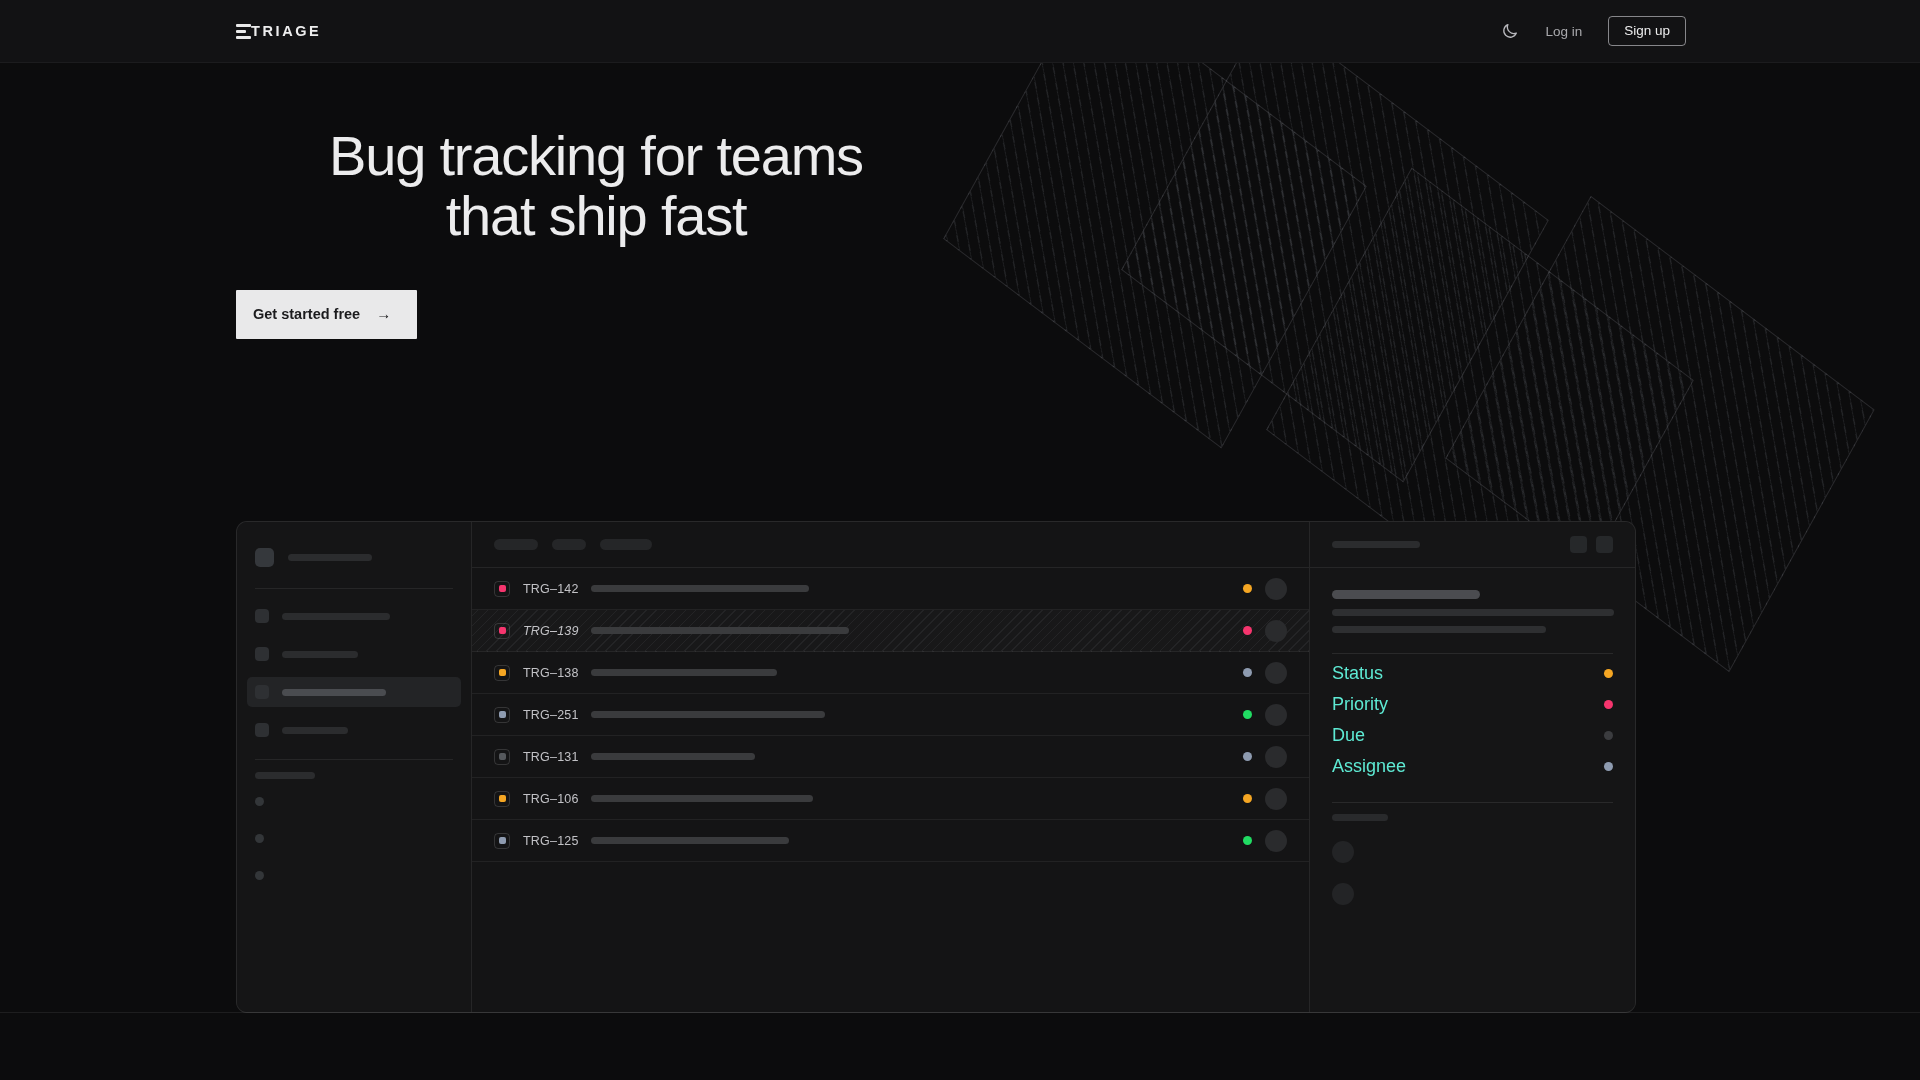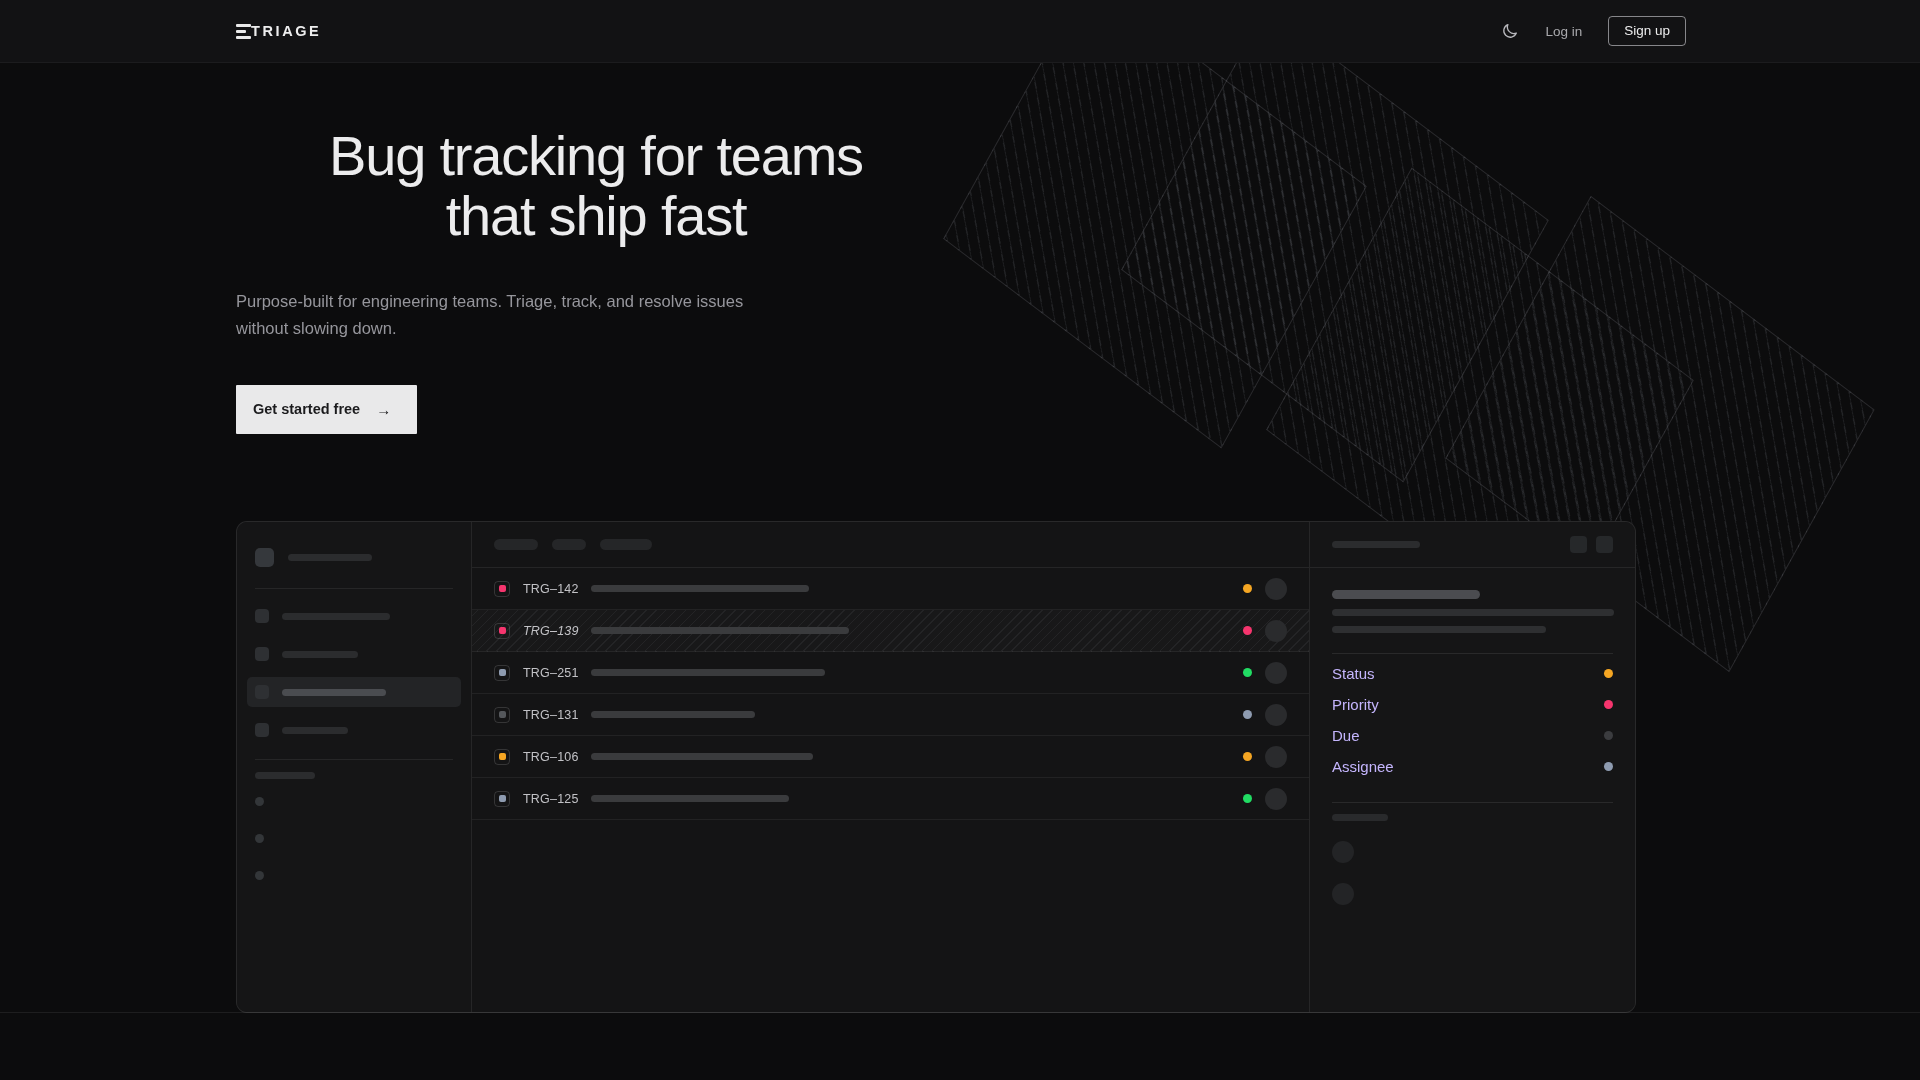--- a/index.html
+++ b/index.html
@@ -162,21 +162,21 @@
     height: 46px; flex: 0 0 46px; display: flex; align-items: center;
     padding: 0 22px; border-bottom: 1px solid rgba(255,255,255,0.075);
   }
   .dt-head-actions { margin-left: auto; display: flex; gap: 9px; }
   .dt-sq { width: 17px; height: 17px; border-radius: 4px; background: #26282a; }
   .dt-body { padding: 22px 22px 0; }
   .dt-title { height: 9px; border-radius: 5px; background: #4b4c50; width: 148px; }
   .dt-desc { height: 7px; border-radius: 4px; background: #2e2f31; margin-top: 10px; }
   .dt-rule { height: 1px; background: rgba(255,255,255,0.085); margin: 20px 0 4px; }
   .dt-field { display: flex; align-items: center; height: 31px; }
-  .dt-field-label { color: #c4b5fd; font-size: 15px; }
+  .dt-field-label { color: #5eead4; font-size: 18px; }
   .dt-field-dot { margin-left: auto; width: 9px; height: 9px; border-radius: 50%; }
   .dt-foot-label { height: 7px; width: 56px; border-radius: 4px; background: #292a2c; margin-top: 11px; }
   .dt-avatar { width: 22px; height: 22px; border-radius: 50%; background: #232426; margin-top: 20px; }
 </style>
 </head>
 <body>
 
 <div class="page">
 
   <div class="deco-layer">
@@ -204,21 +204,20 @@
       <a class="login-link">Log in</a>
       <button class="signup-btn">Sign up</button>
     </div>
   </div>
 
   <div class="hero">
     <h1 class="hero-title">
       <span>Bug tracking for teams</span><br>
       <span>that ship fast</span>
     </h1>
-    <p class="hero-sub">Purpose-built for engineering teams. Triage, track, and resolve issues without slowing down.</p>
     <button class="cta">
       <span>Get started free</span>
       <span class="arrow">→</span>
     </button>
   </div>
 
   <div class="mock">
 
     <div class="mk-sidebar">
       <div class="sb-head">
@@ -272,20 +271,31 @@
             </span>
           </div>
           <div class="row hl">
             <span class="pri-box">
               <span class="pri-dot" style="background: rgb(246, 53, 110);"></span>
             </span>
             <span class="row-id">TRG–139</span>
             <span class="row-bar" style="width: 258px;"></span>
             <span class="row-right">
               <span class="status-dot" style="background: rgb(246, 53, 110);"></span>
+              <span class="avatar"></span>
+            </span>
+          </div>
+          <div class="row">
+            <span class="pri-box">
+              <span class="pri-dot" style="background: rgb(245, 166, 35);"></span>
+            </span>
+            <span class="row-id">TRG–138</span>
+            <span class="row-bar" style="width: 186px;"></span>
+            <span class="row-right">
+              <span class="status-dot" style="background: rgb(142, 155, 176);"></span>
               <span class="avatar"></span>
             </span>
           </div>
           <div class="row">
             <span class="pri-box">
               <span class="pri-dot" style="background: rgb(142, 155, 176);"></span>
             </span>
             <span class="row-id">TRG–251</span>
             <span class="row-bar" style="width: 234px;"></span>
             <span class="row-right">

